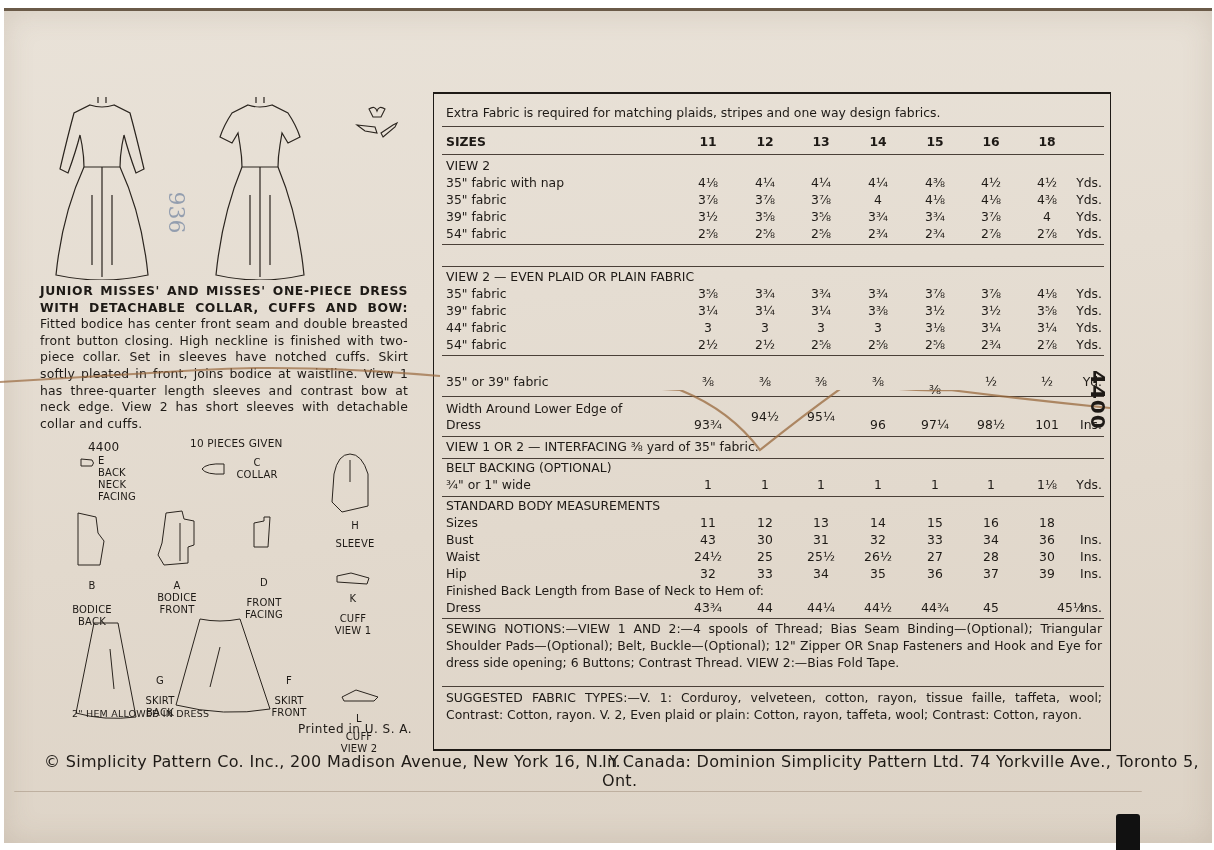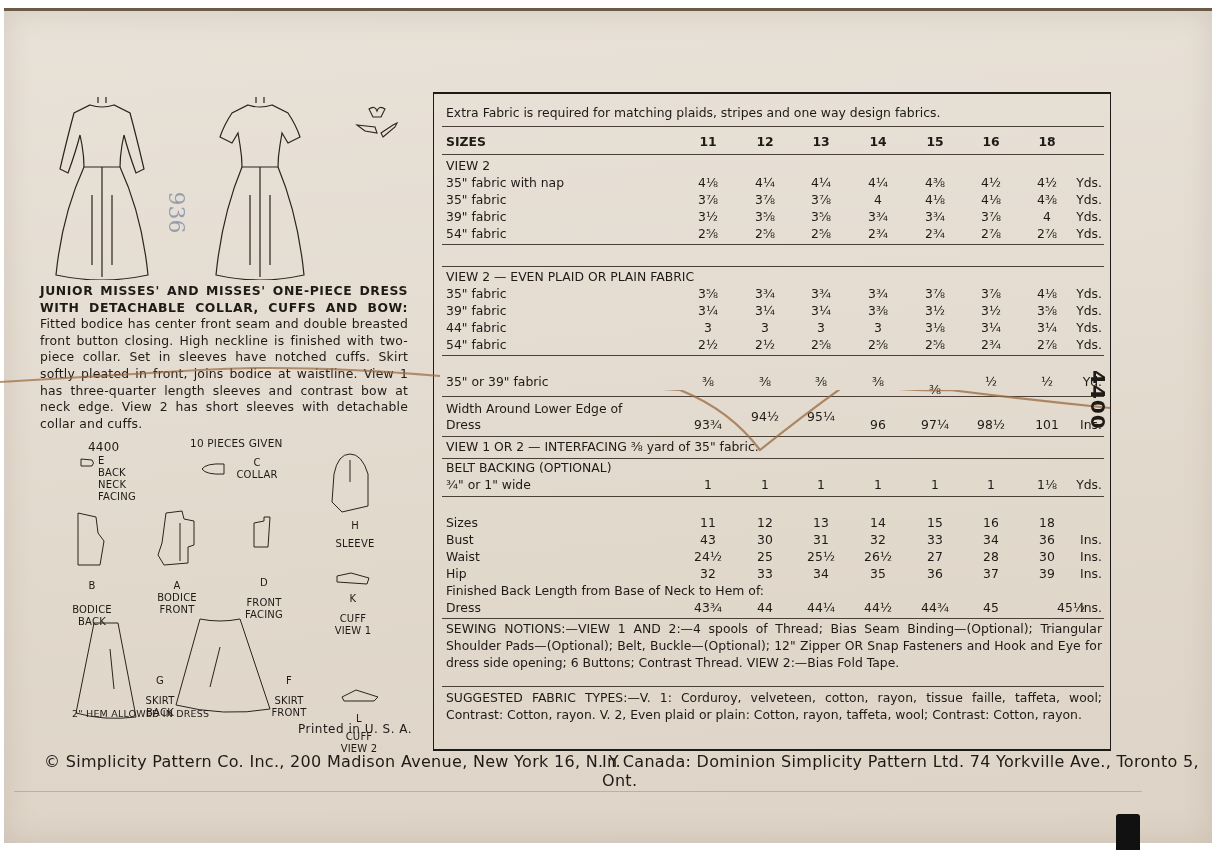--- a/index.html
+++ b/index.html
@@ -332,20 +332,21 @@
     <span class="v" style="left:294px">1</span>
     <span class="v" style="left:350px">1</span>
     <span class="v" style="left:407px">1</span>
     <span class="v" style="left:464px">1</span>
     <span class="v" style="left:520px">1</span>
     <span class="v" style="left:576px">1⅛</span>
     <span class="unit">Yds.</span>
   </div>
   <div class="hr" style="top:402px"></div>
 
+  <div class="row" style="top:404px">STANDARD BODY MEASUREMENTS</div>
   <div class="row" style="top:421px;height:16px">
     <span class="lab">Sizes</span>
     <span class="v" style="left:237px">11</span>
     <span class="v" style="left:294px">12</span>
     <span class="v" style="left:350px">13</span>
     <span class="v" style="left:407px">14</span>
     <span class="v" style="left:464px">15</span>
     <span class="v" style="left:520px">16</span>
     <span class="v" style="left:576px">18</span>
   </div>

